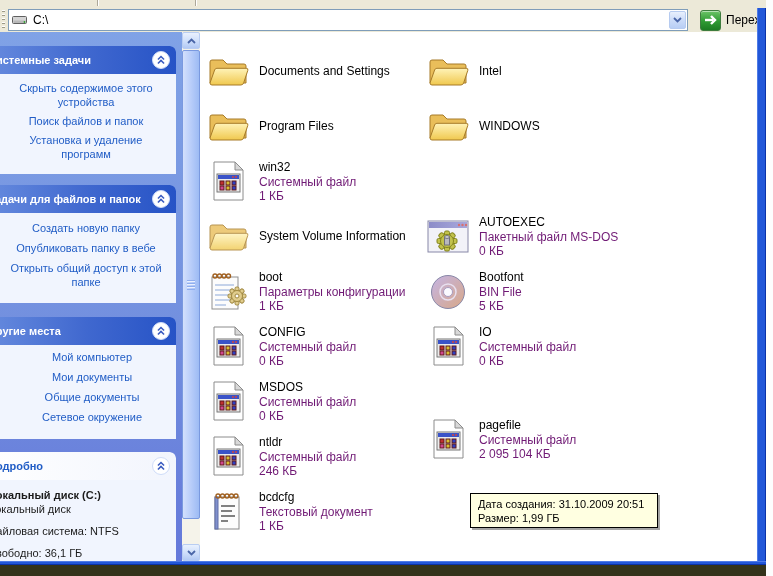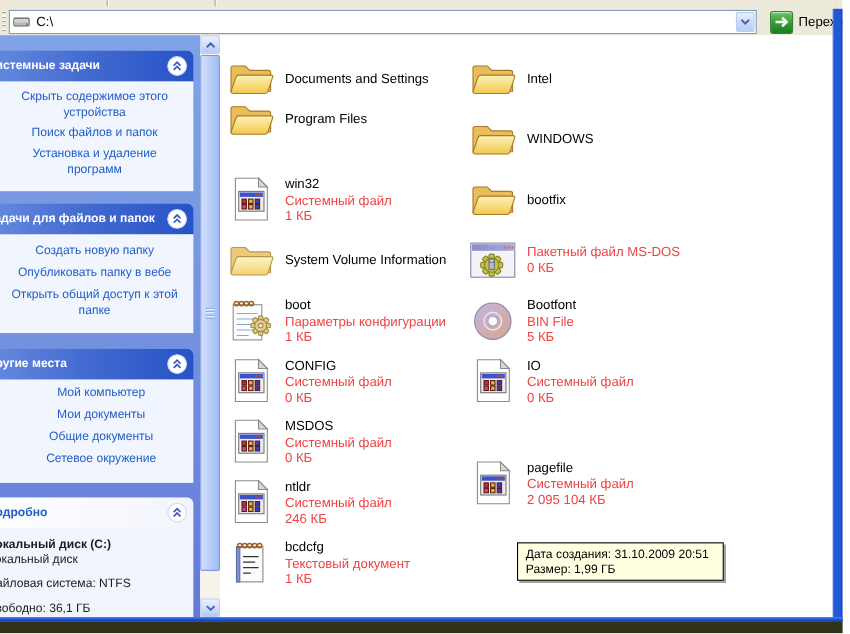--- a/index.html
+++ b/index.html
@@ -61,21 +61,21 @@
     background:linear-gradient(90deg,#D3E0FC 0%,#BBCFFA 45%,#9DBBF4 100%); }
   .sb-grip { position:absolute; left:4px; top:50%; margin-top:-5px; width:8px; height:10px;
     background:repeating-linear-gradient(180deg,#8FAEEE 0 1px,#EAF0FE 1px 2px,transparent 2px 3px); }
   
   .content { position:absolute; left:200px; top:0; width:473px; height:529px; background:#fff; }
   .file-item { position:absolute; display:flex; align-items:center; height:46px; }
   .ficon { width:46px; height:44px; display:flex; align-items:center; justify-content:center; flex:0 0 auto; }
   .faded { opacity:.8; }
   .flabel { margin-left:8px; }
   .fname { font-size:12px; color:#000; line-height:15px; white-space:nowrap; }
-  .fmeta { font-size:12px; color:#ef4444; line-height:14px; white-space:nowrap; }
+  .fmeta { font-size:12px; color:#701a75; line-height:14px; white-space:nowrap; }
   .tooltip { position:absolute; left:270px; top:461px; width:188px; height:35px; background:#FFFFE1;
     border:1px solid #000; box-shadow:2px 2px 0 rgba(90,90,90,.55); padding:3px 7px; }
   .tooltip div { font-size:11px; color:#000; line-height:14px; white-space:nowrap; }
   
   .right-border { position:absolute; left:757px; top:8px; width:9px; height:557px; background:#2257D8;
     box-shadow:inset 1px 0 0 #4E7BE8, inset -1px 0 0 #0A32A8; }
   .right-white { position:absolute; left:766px; top:0; width:7px; height:576px; background:#FDFDFD; }
   .corner-grey { position:absolute; left:757px; top:0; width:9px; height:8px; background:#ECE9D8; }
   .bottom-border { position:absolute; left:0; top:561px; width:766px; height:4px; background:#2257D8;
     box-shadow:inset 0 1px 0 #4E7BE8, inset 0 -1px 0 #0A32A8; }
@@ -330,21 +330,21 @@
       <div class="file-item" style="left:5px;top:16px">
         <div class="ficon">
             <svg width="44" height="44">
               <use href="#i-folder"></use>
             </svg>
           </div>
         <div class="flabel">
             <div class="fname">Documents and Settings</div>
           </div>
       </div>
-      <div class="file-item" style="left:5px;top:53px">
+      <div class="file-item" style="left:5px;top:71px">
         <div class="ficon">
             <svg width="44" height="44">
               <use href="#i-folder"></use>
             </svg>
           </div>
         <div class="flabel">
             <div class="fname">Program Files</div>
           </div>
       </div>
       <div class="file-item" style="left:5px;top:126px">
@@ -443,37 +443,28 @@
       <div class="file-item" style="left:225px;top:71px">
         <div class="ficon">
             <svg width="44" height="44">
               <use href="#i-folder"></use>
             </svg>
           </div>
         <div class="flabel">
             <div class="fname">WINDOWS</div>
           </div>
       </div>
-      <div class="file-item" style="left:225px;top:126px">
-        <div class="ficon">
-            <svg width="44" height="44">
-              <use href="#i-folder"></use>
-            </svg>
-          </div>
-        <div class="flabel">
-            <div class="fname">bootfix</div>
-          </div>
-      </div>
       <div class="file-item" style="left:225px;top:181px">
         <div class="ficon">
             <svg width="44" height="44">
               <use href="#i-wingear"></use>
             </svg>
           </div>
         <div class="flabel">
+          <div class="fname">AUTOEXEC</div>
           <div class="fmeta">Пакетный файл MS-DOS</div>
           <div class="fmeta">0 КБ</div>
         </div>
       </div>
       <div class="file-item" style="left:225px;top:236px">
         <div class="ficon">
             <svg width="44" height="44">
               <use href="#i-cd"></use>
             </svg>
           </div>

